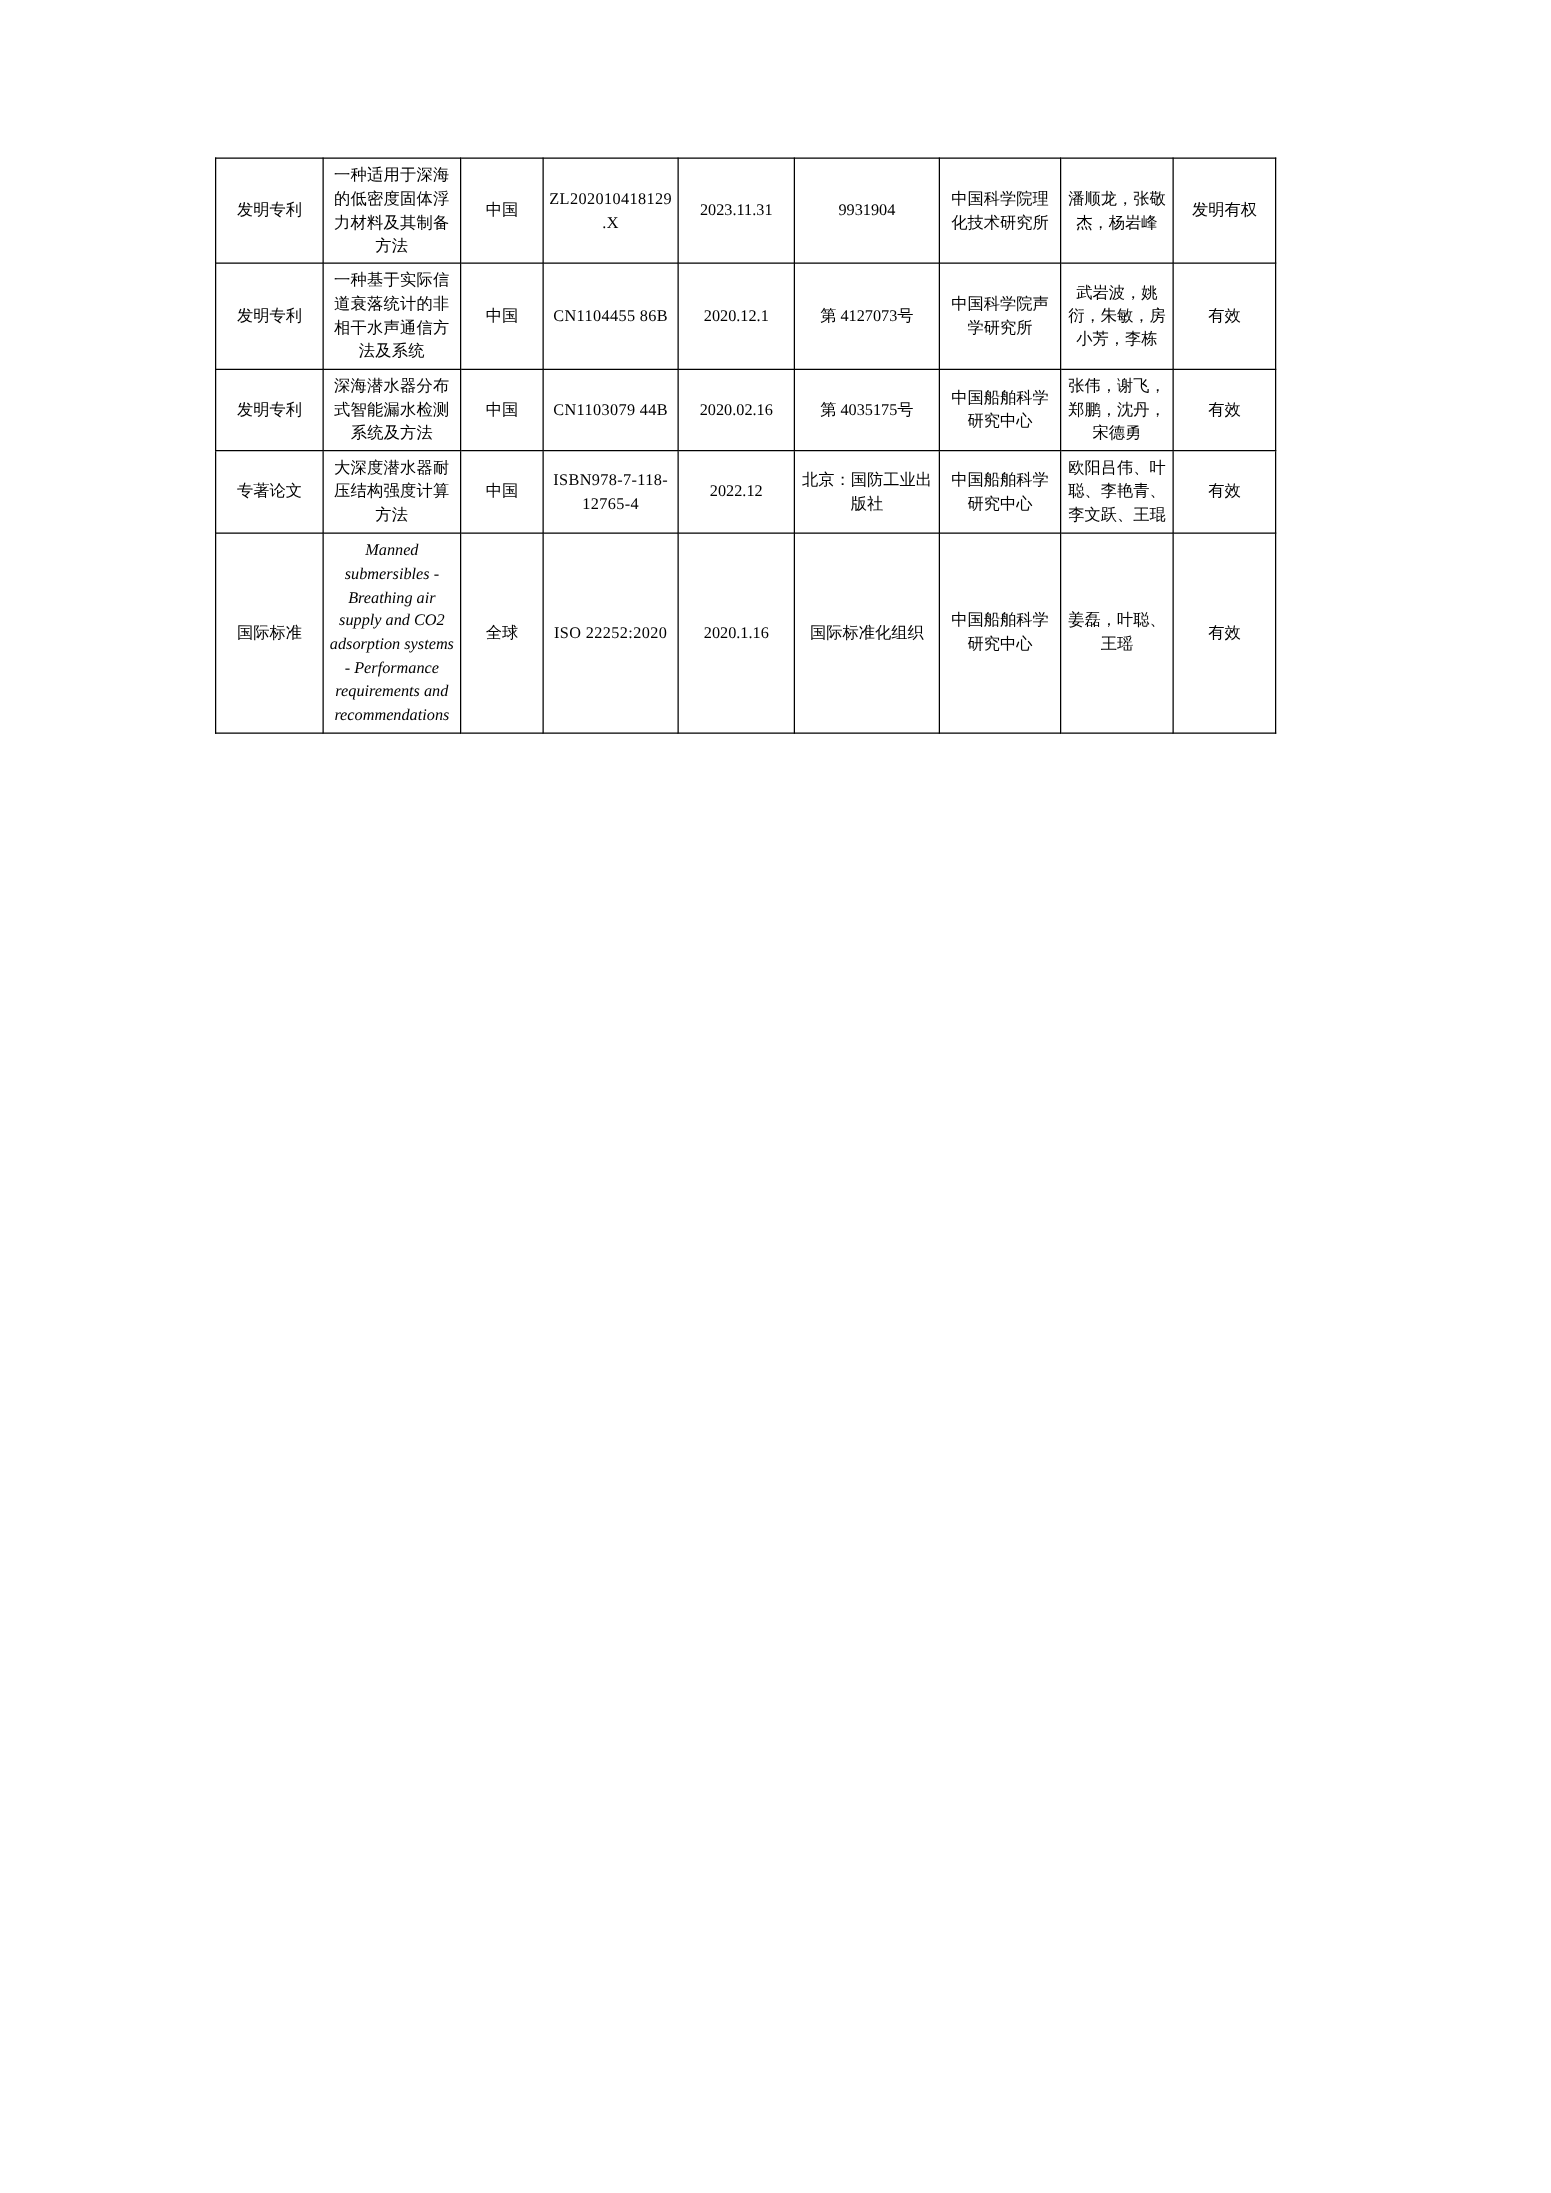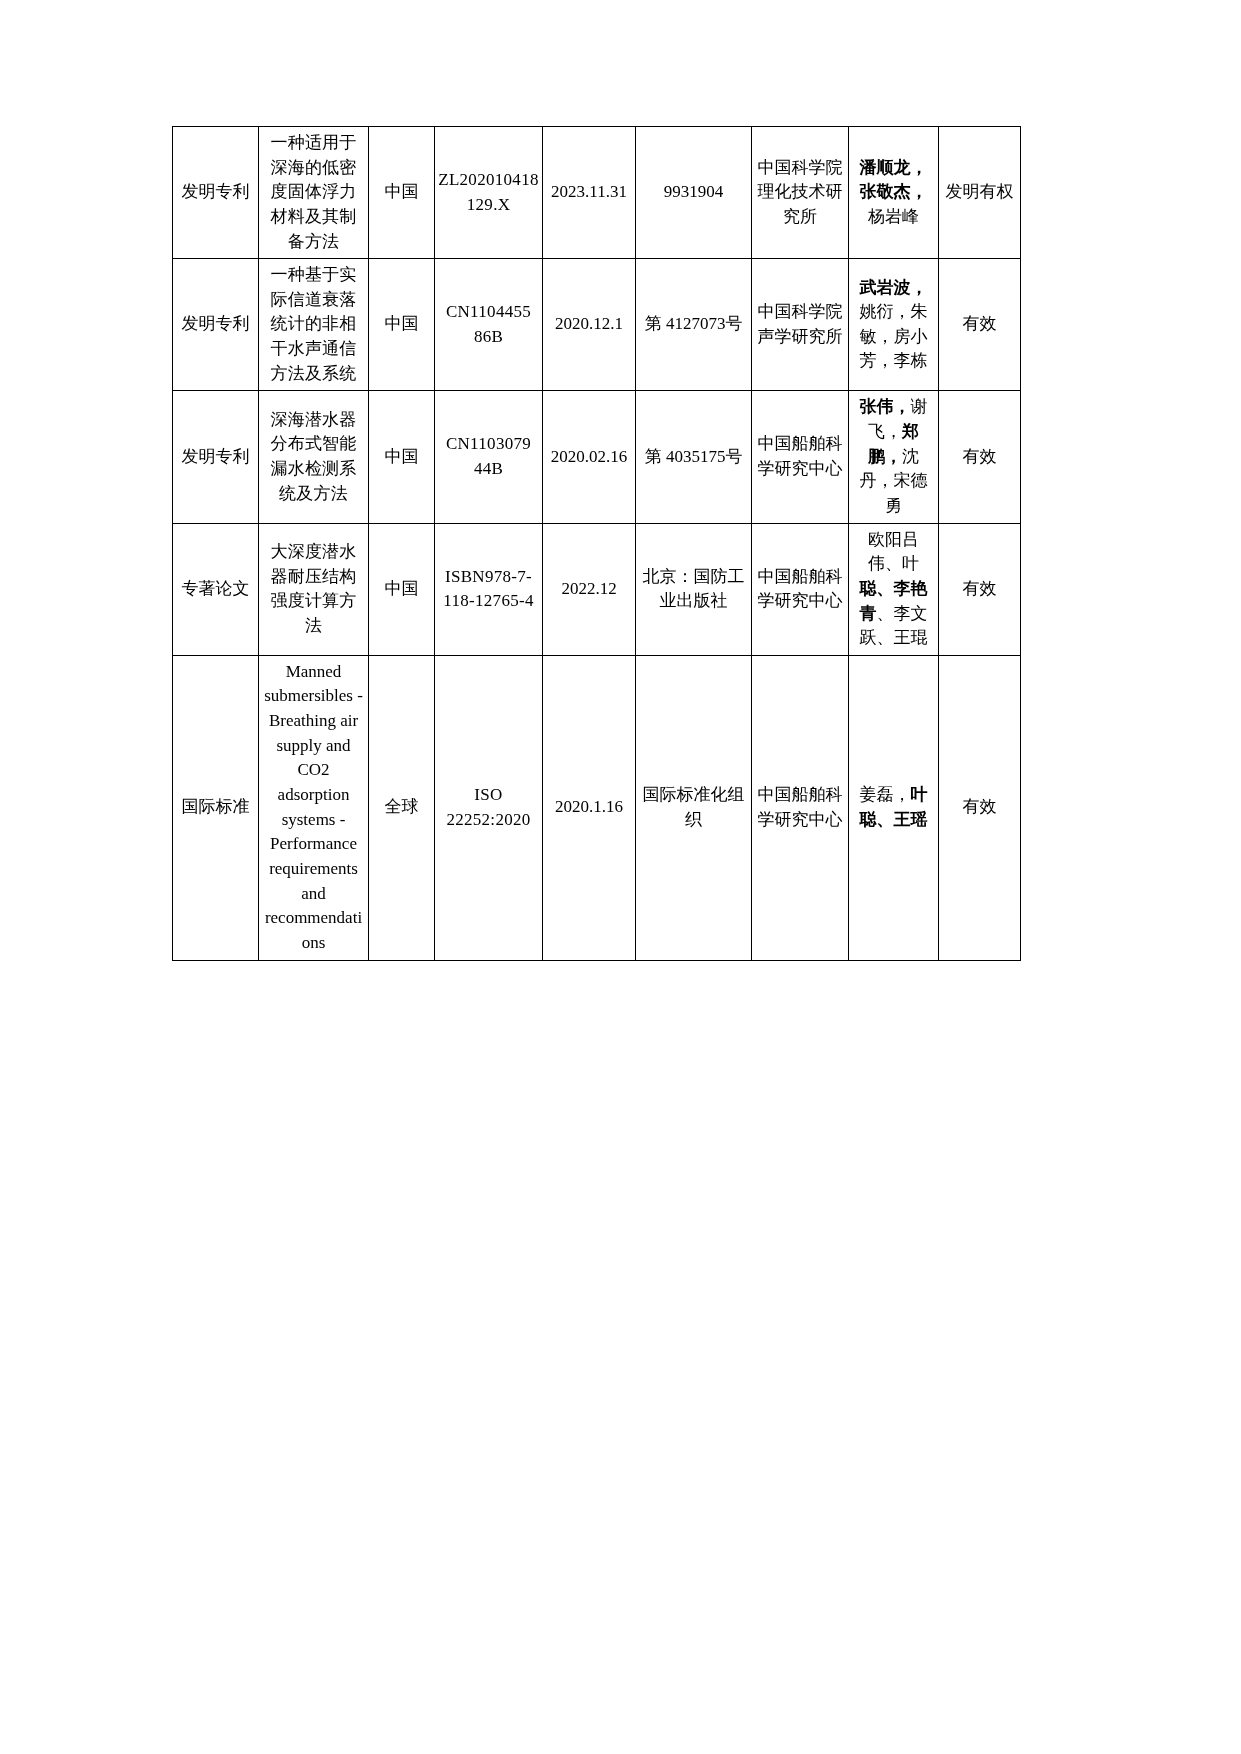--- a/index.html
+++ b/index.html
@@ -30,21 +30,21 @@
   table.doc-table {
     border-collapse: collapse;
     width: 838px;
     table-layout: fixed;
   }
   table.doc-table td {
     border: 1px solid #000000;
     vertical-align: middle;
     text-align: center;
     padding: 4px 3px;
-    font-size: 17px;
+    font-size: 13px;
     line-height: 1.45;
     word-wrap: break-word;
     overflow-wrap: break-word;
   }
   
   col.c0 { width: 86px; }
   col.c1 { width: 110px; }
   col.c2 { width: 66px; }
   col.c3 { width: 108px; }
   col.c4 { width: 93px; }
@@ -52,23 +52,24 @@
   col.c6 { width: 97px; }
   col.c7 { width: 90px; }
   col.c8 { width: 82px; }
 
   .cell-title {
     letter-spacing: 0.2px;
   }
   .cell-en {
     font-size: 16.5px;
     line-height: 1.5;
+    font-style: italic;
   }
   .authors b {
-    font-weight: bold;
+    font-weight: normal;
   }
   .nowrap-num {
     letter-spacing: 0.3px;
   }
   .authors {
     font-size: 16.5px;
     line-height: 1.5;
   }
 </style>
 </head>

